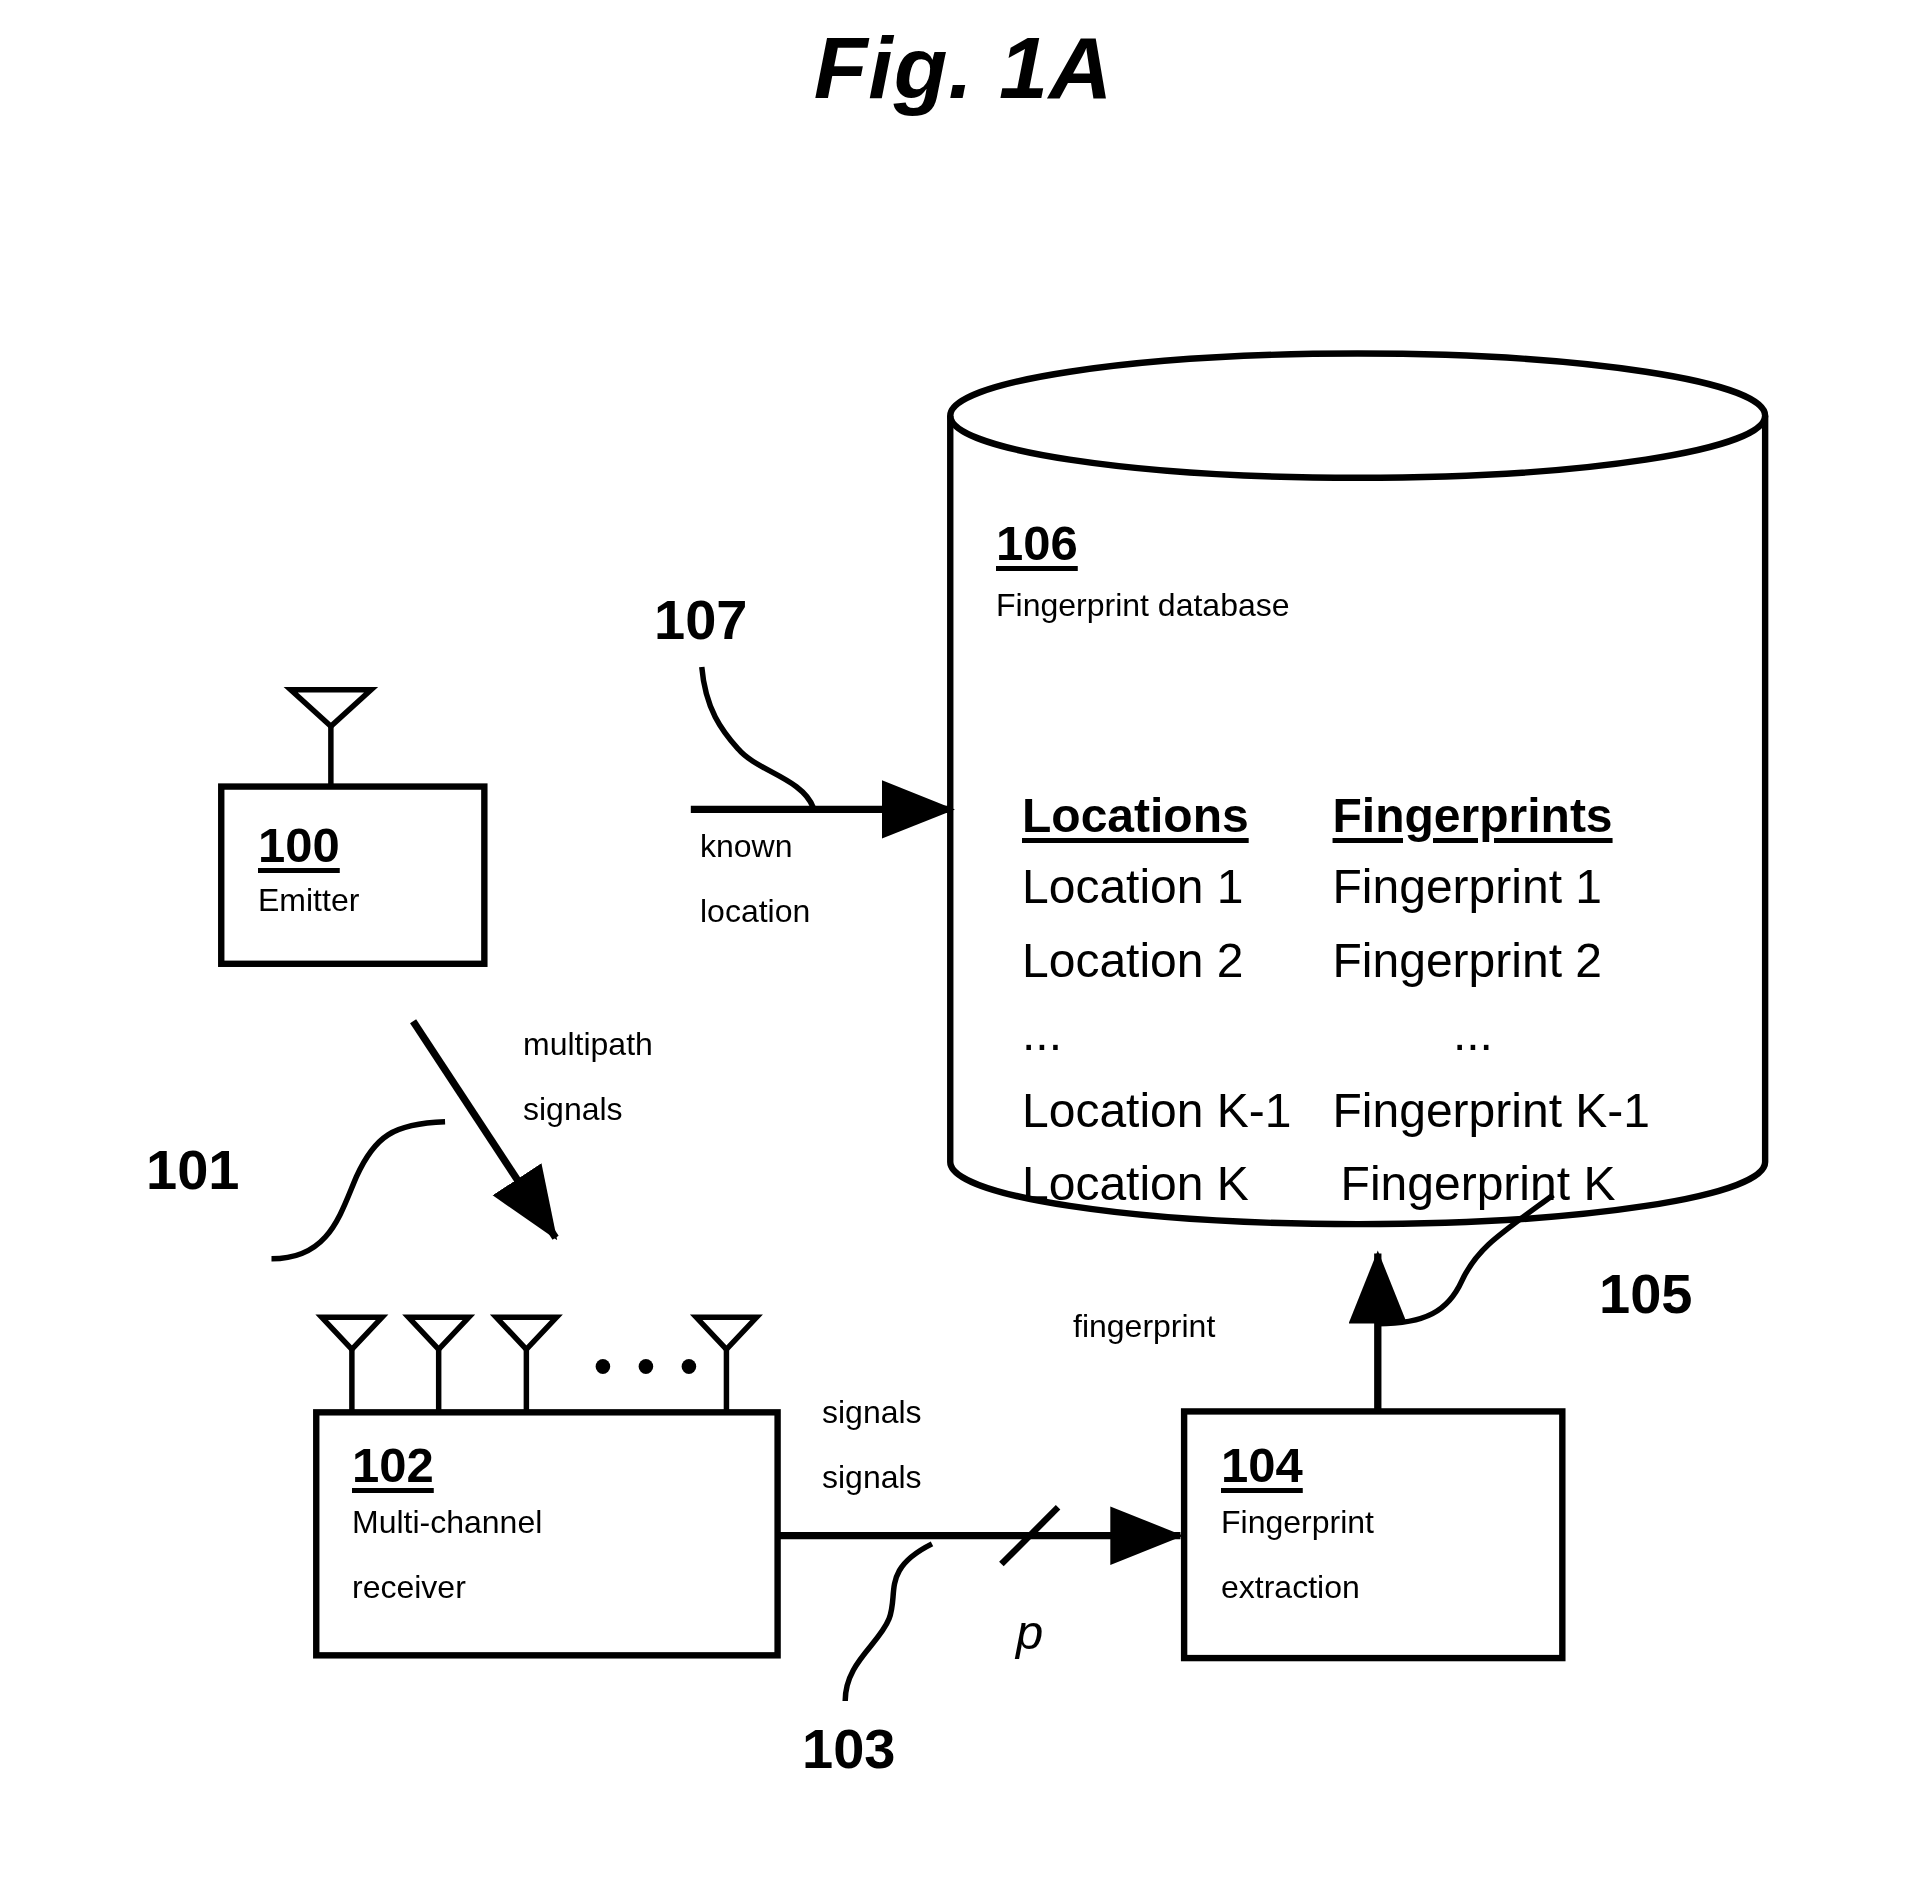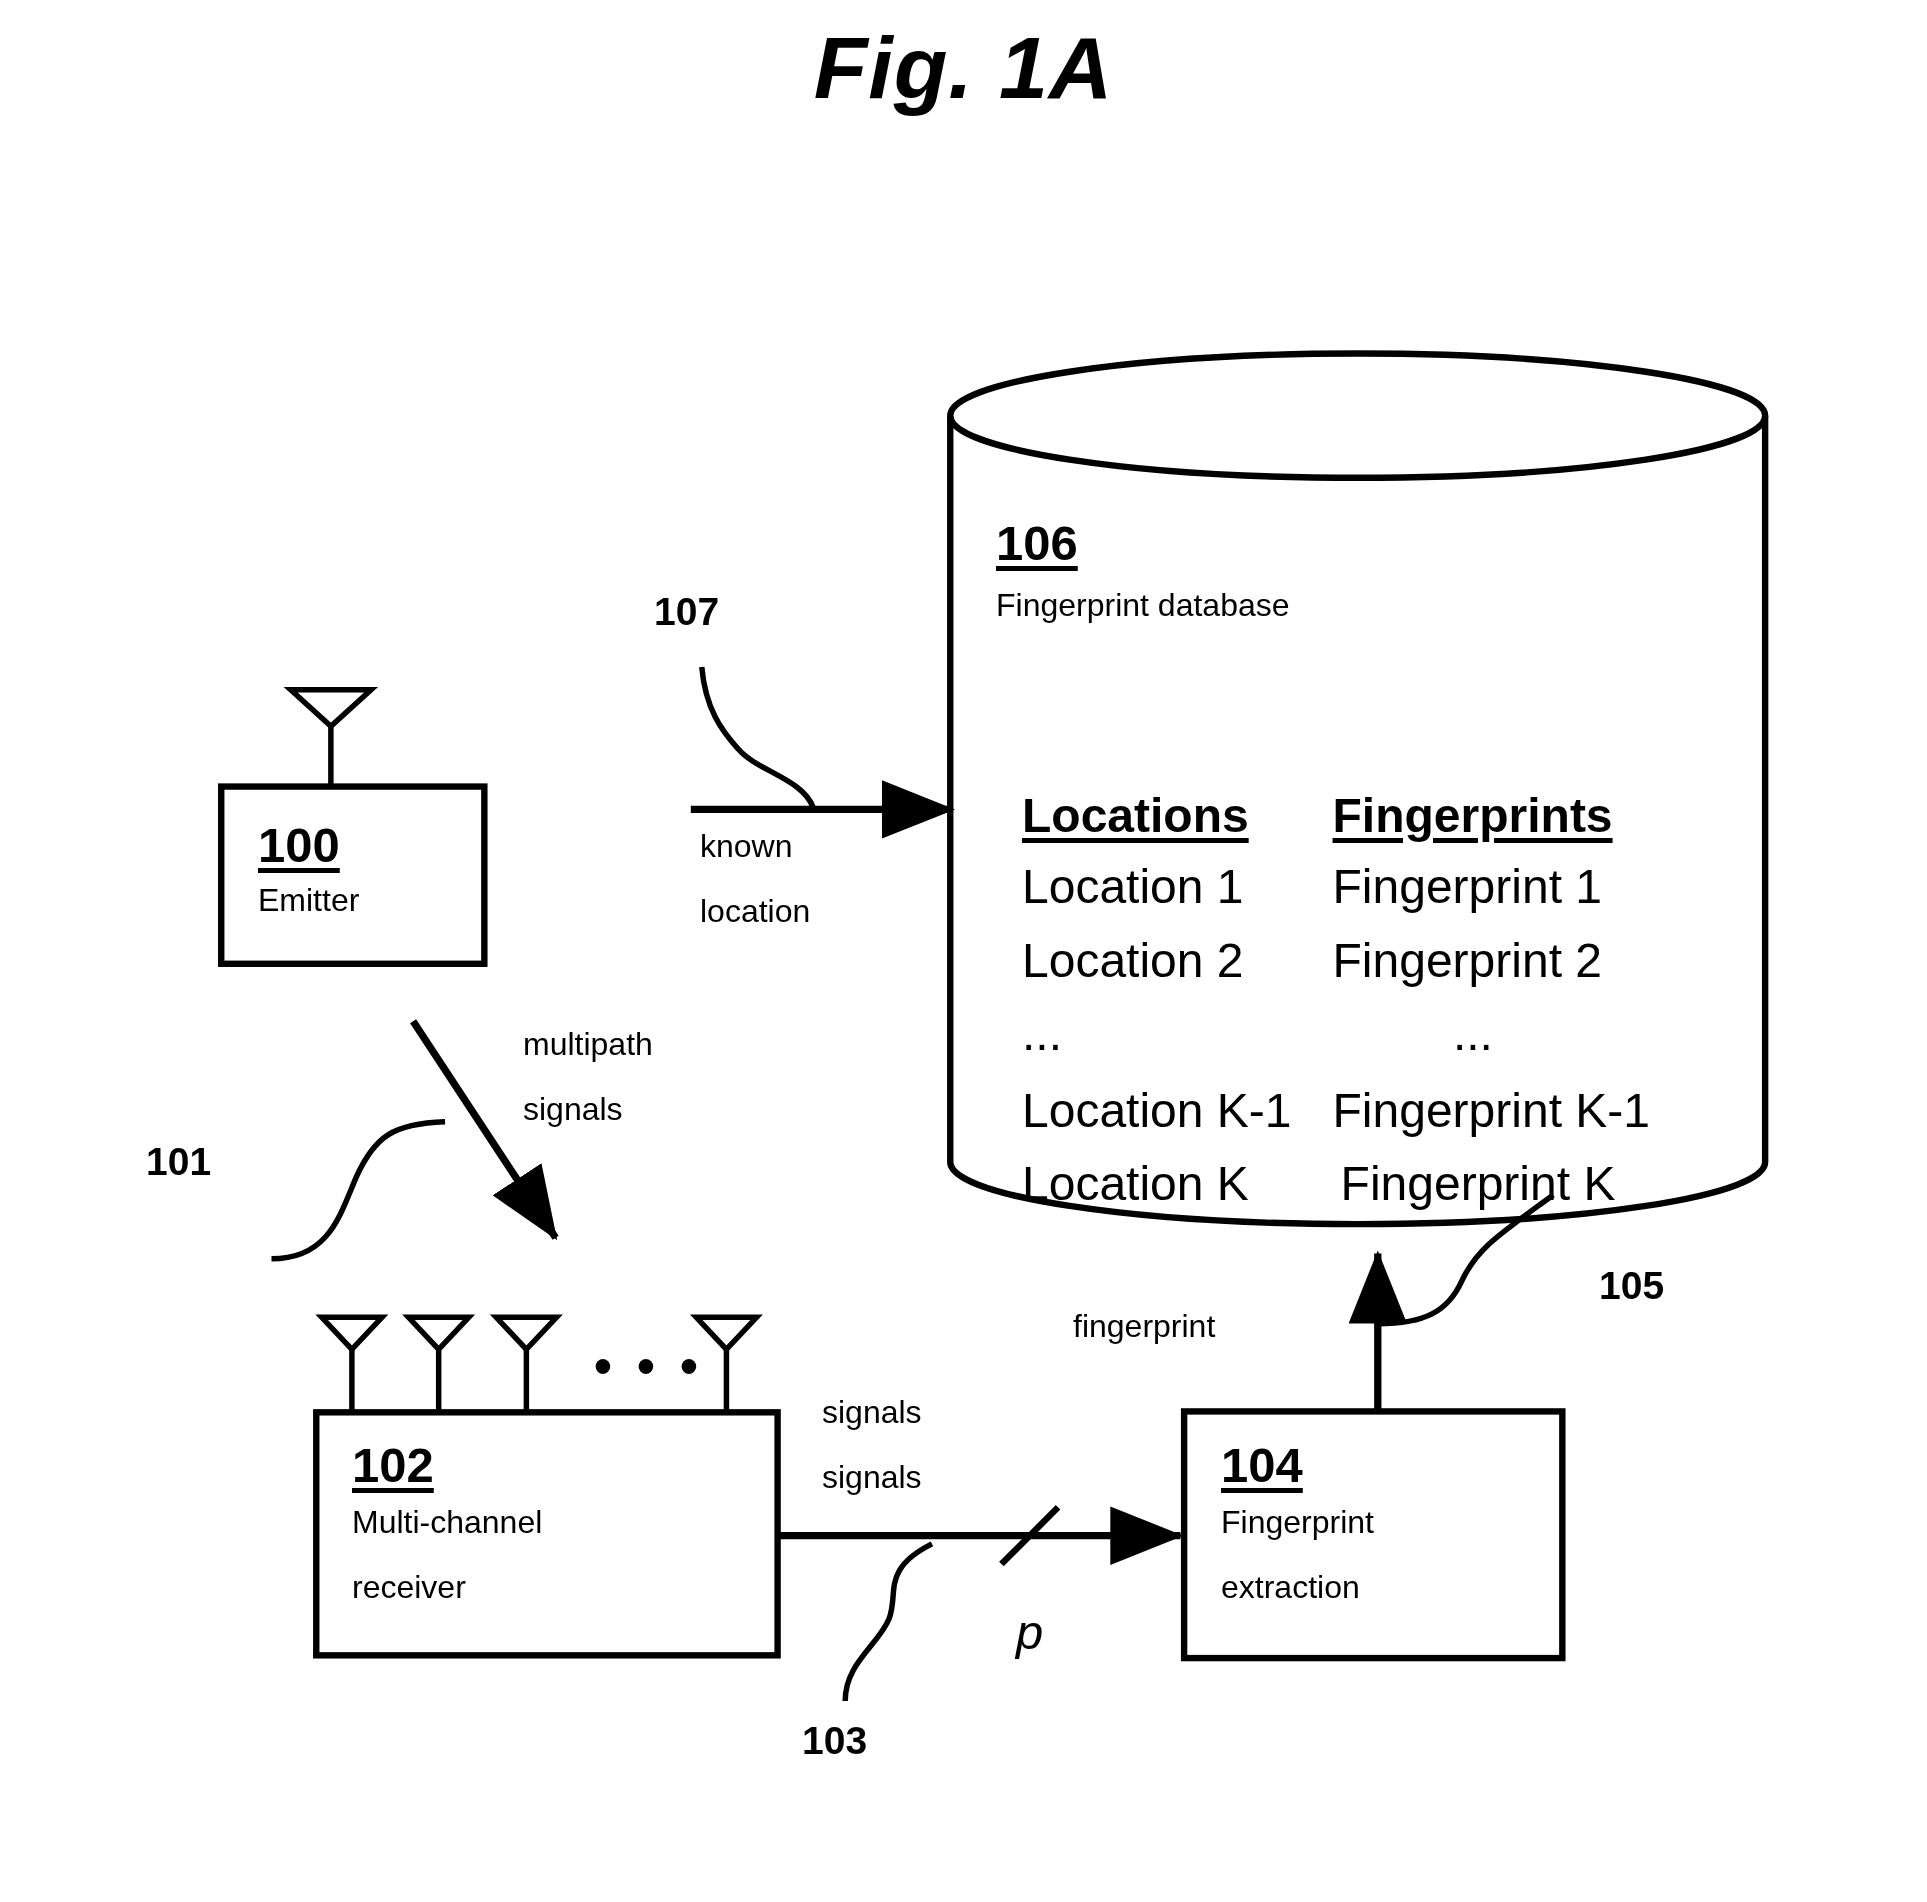--- a/index.html
+++ b/index.html
@@ -44,21 +44,21 @@
   
   .ref-num {
     font-size: 49px;
     font-weight: bold;
     text-decoration: underline;
     text-underline-offset: 6.4px;
     text-decoration-thickness: 4.6px;
   }
   
   .callout {
-    font-size: 39px;
+    font-size: 56px;
     font-weight: bold;
   }
   .label {
     font-size: 32px;
     font-weight: normal;
   }
   .tbl-head {
     font-size: 48px;
     font-weight: bold;
     text-decoration: underline;

